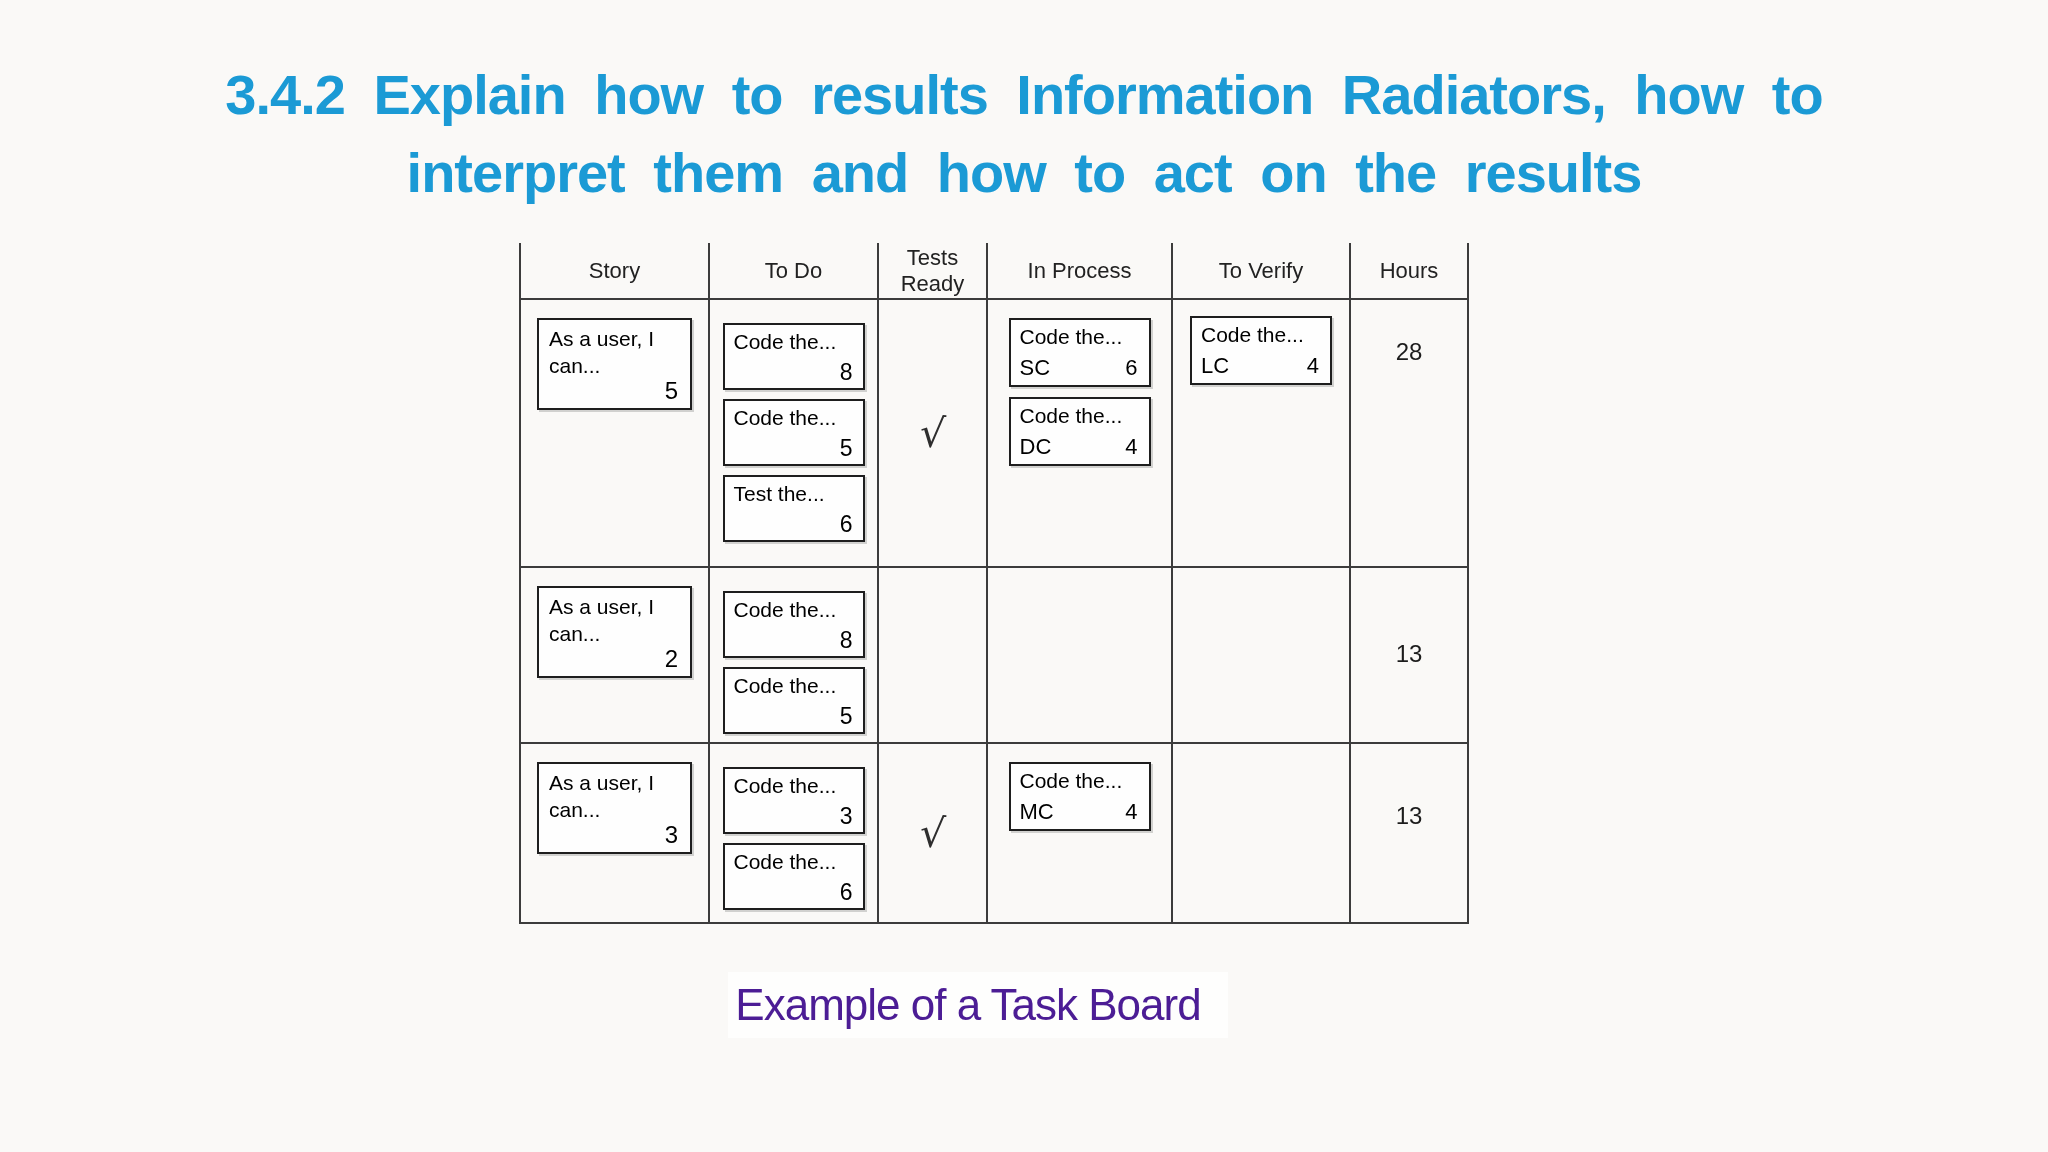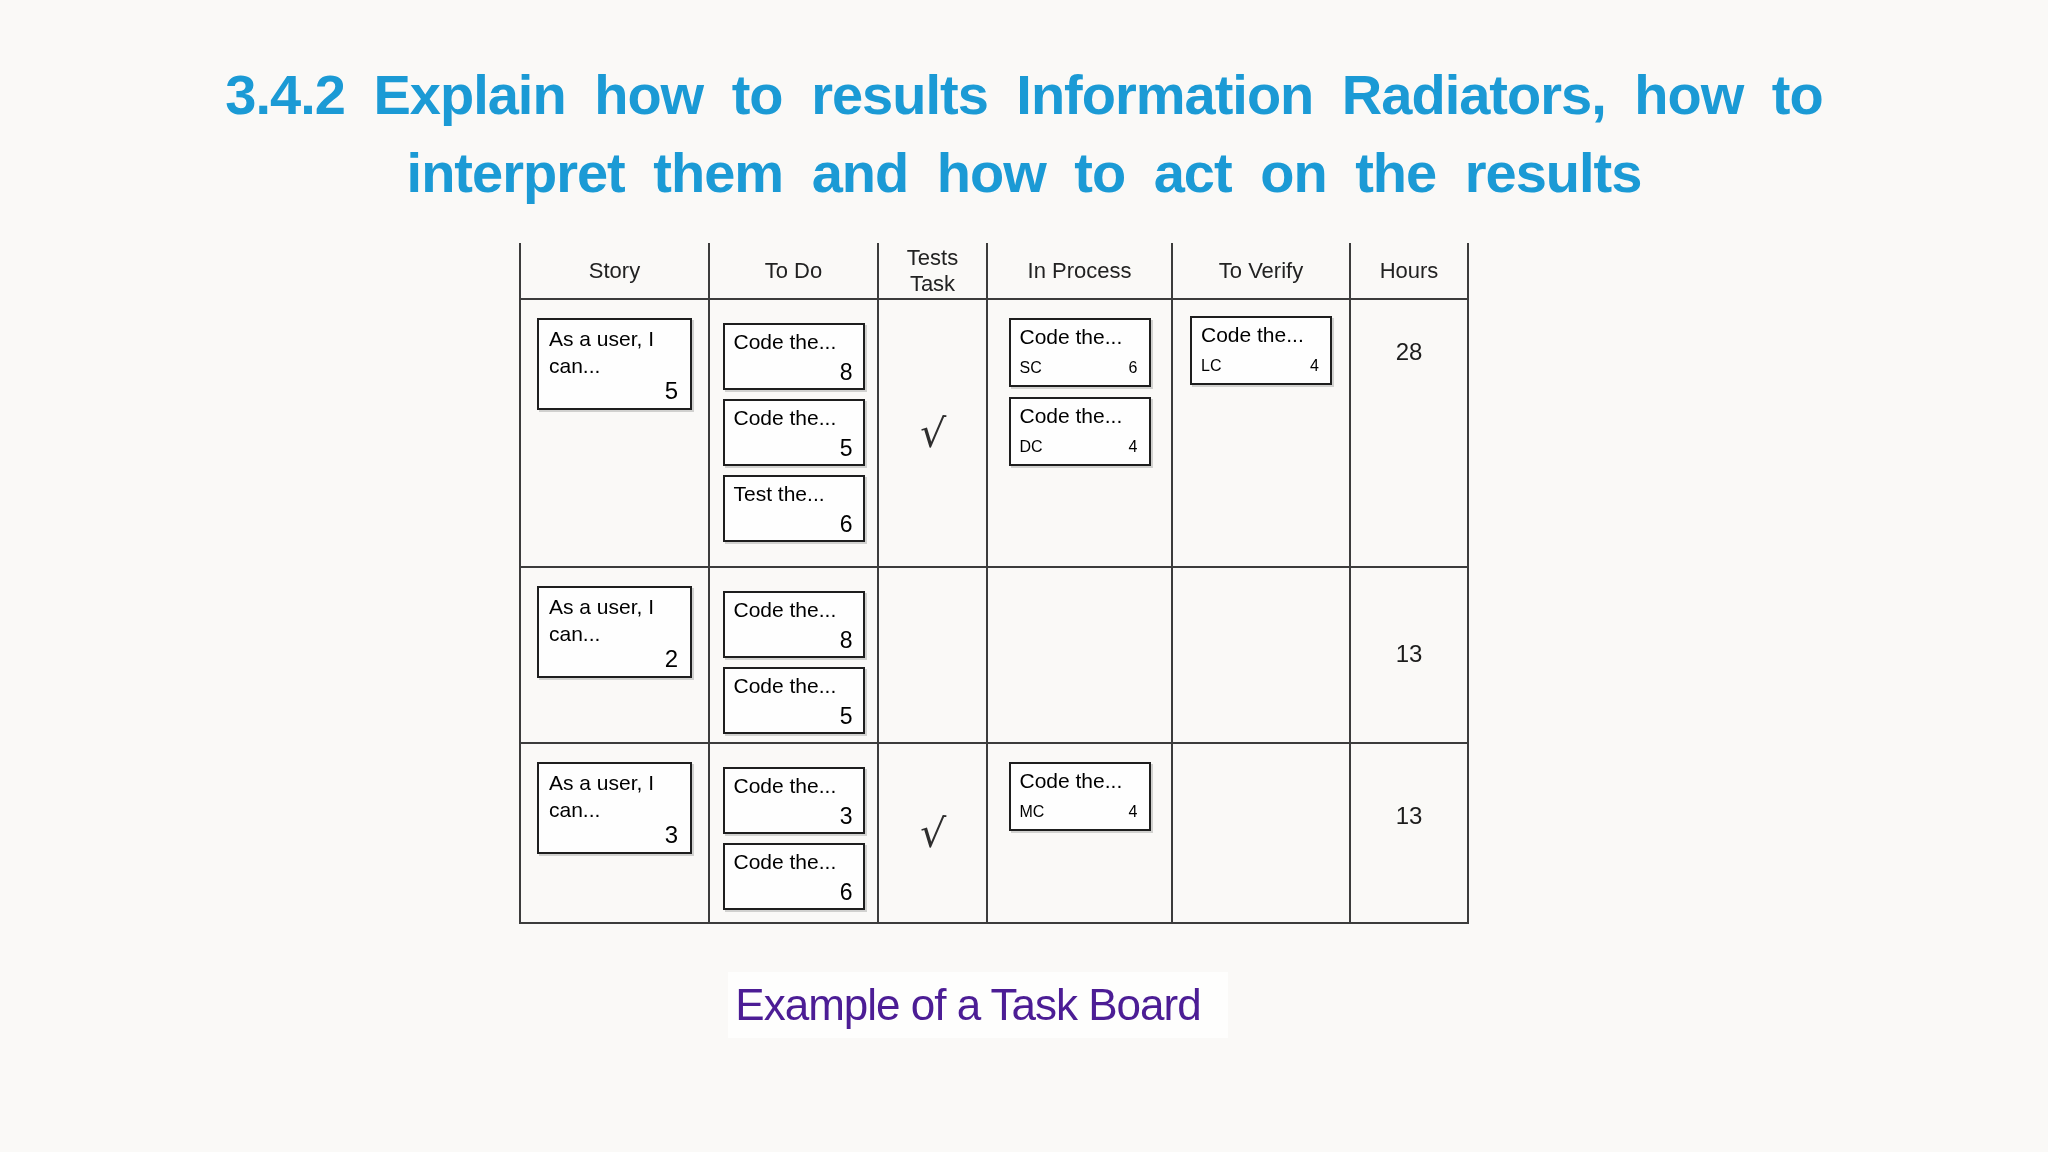--- a/index.html
+++ b/index.html
@@ -57,21 +57,21 @@
     box-shadow:2px 2px 0 rgba(0,0,0,0.16);
     font-size:21px;line-height:26px;color:#000000;
   }
   .story-card{width:155px;height:92px;margin-top:18px;padding:5px 10px;line-height:27px;}
   .story-card .num{position:absolute;right:12px;bottom:4px;font-size:24px;}
   .task-card{width:142px;height:67px;padding:4px 9px;margin-top:9px;}
   .task-card.lead{margin-top:23px;}
   .task-card .num{position:absolute;right:10px;bottom:3px;font-size:23px;}
   .proc-card{width:142px;height:69px;padding:4px 9px;margin-top:10px;}
   .proc-card.lead{margin-top:18px;}
-  .proc-card .row2{display:flex;justify-content:space-between;margin-top:5px;font-size:16px;padding-right:2px;align-items:center;}
+  .proc-card .row2{display:flex;justify-content:space-between;margin-top:5px;font-size:22px;padding-right:2px;align-items:center;}
   .checkcell{
     display:flex;align-items:center;justify-content:center;
     font-family:"DejaVu Sans",sans-serif;
     font-size:40px;color:#2e2e2e;
   }
   .checkcell span{display:inline-block;transform:rotate(3deg);}
   .hourscell{text-align:center;font-size:24px;color:#1c1c1c;}
   .hours-r1{padding-top:38px;}
   .hours-r2{padding-top:72px;}
   .hours-r3{padding-top:58px;}
@@ -81,21 +81,21 @@
 
 <div class="slide-title">
   <div>3.4.2 Explain how to results Information Radiators, how to</div>
   <div>interpret them and how to act on the results</div>
 </div>
 
 <div class="board">
 
   <div class="cell first hcell">Story</div>
   <div class="cell hcell">To Do</div>
-  <div class="cell hcell">Tests Task</div>
+  <div class="cell hcell">Tests Ready</div>
   <div class="cell hcell">In Process</div>
   <div class="cell hcell">To Verify</div>
   <div class="cell hcell">Hours</div>
 
   <div class="cell first stackcell">
     <div class="card story-card">
       <div>As a user, I</div>
       <div>can...</div>
       <div class="num">5</div>
     </div>

